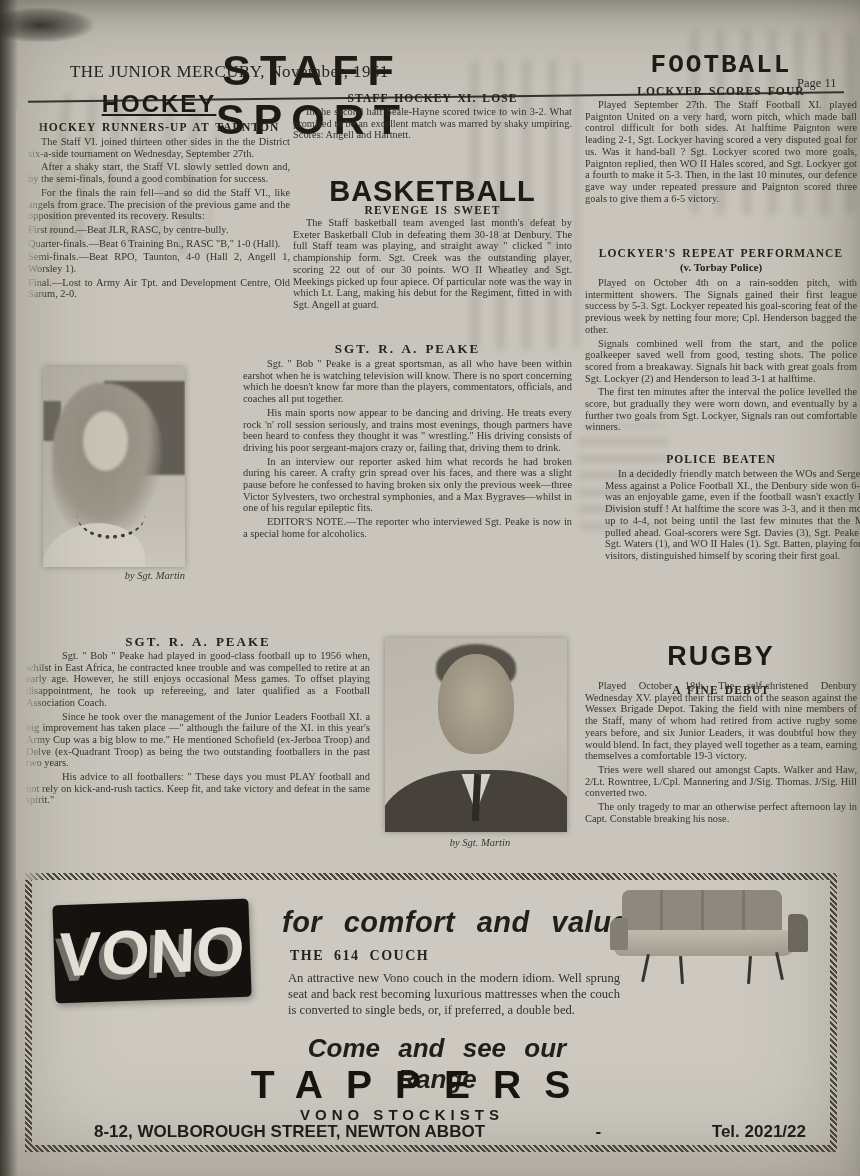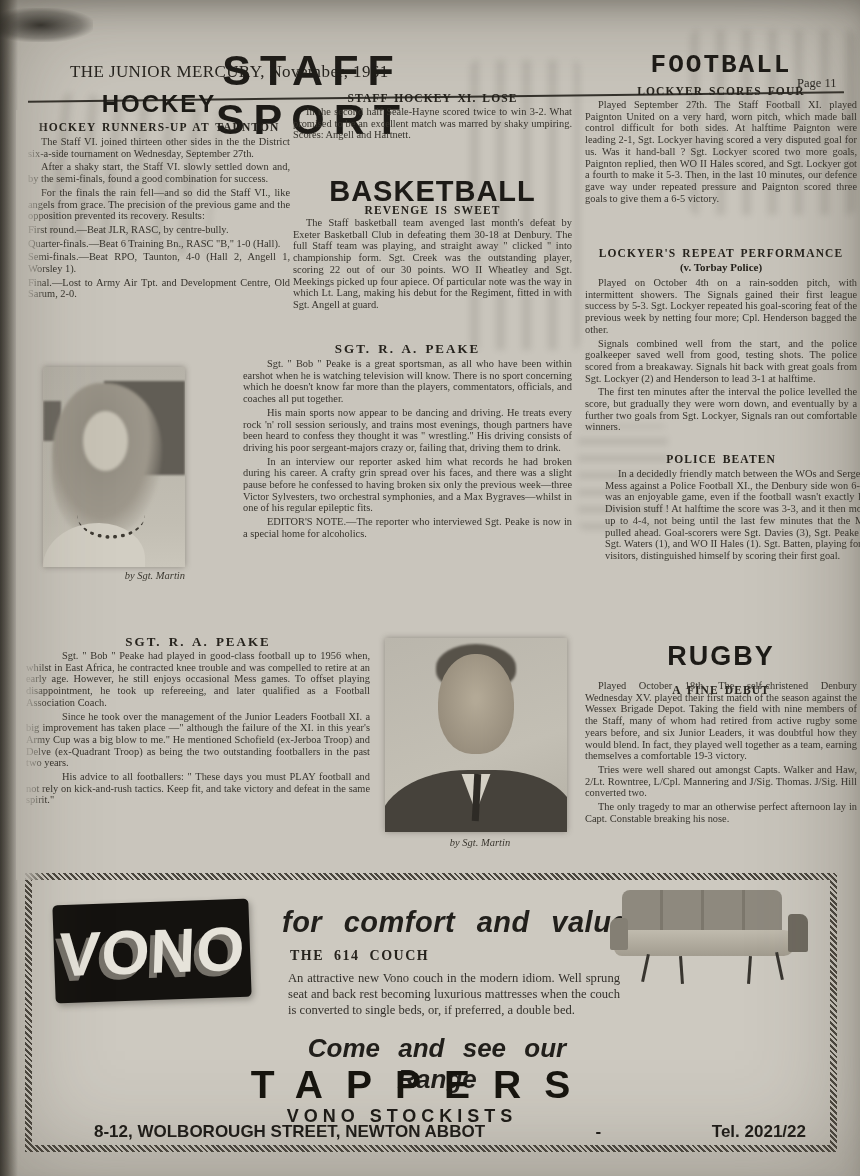--- a/index.html
+++ b/index.html
@@ -54,21 +54,21 @@
       background:#cdc9c0;}
   .vono-box{background:#14120f;border-radius:5px;transform:rotate(-2deg);display:flex;align-items:center;justify-content:center;
             box-shadow:2px 3px 6px rgba(40,37,32,.35);}
   .vono-text{font-family:"Liberation Sans",sans-serif;font-weight:700;font-size:62px;letter-spacing:1px;color:#e6e3da;
              transform:skewX(-4deg);text-shadow:-5px 5px 0 #76726a;}
   .tagline{font-family:"Liberation Sans",sans-serif;font-style:italic;font-weight:700;font-size:29px;word-spacing:13px;letter-spacing:.5px;color:#211f1b;text-align:center;}
   .product-title{font-size:14px;font-weight:bold;letter-spacing:1.5px;word-spacing:5px;color:#26231d;}
   .ad-body{font-size:12.6px;line-height:16px;text-align:justify;color:#34312b;margin:0;}
   .cta{font-family:"Liberation Sans",sans-serif;font-style:italic;font-weight:700;font-size:26px;word-spacing:11px;color:#211f1b;text-align:center;}
   .store{font-family:"Liberation Sans",sans-serif;font-weight:700;font-size:39px;letter-spacing:23px;color:#17150f;text-align:center;padding-left:20px;}
-  .stockists{font-family:"Liberation Sans",sans-serif;font-weight:700;font-size:18px;letter-spacing:5px;color:#1d1b17;text-align:center;}
+  .stockists{font-family:"Liberation Sans",sans-serif;font-weight:700;font-size:15px;letter-spacing:5px;color:#1d1b17;text-align:center;}
   .addr-row{display:flex;justify-content:space-between;align-items:baseline;font-family:"Liberation Sans",sans-serif;font-weight:700;font-size:17px;color:#1d1b17;}
 
   
   .couch-back{position:absolute;left:12px;top:0;width:160px;height:52px;border-radius:8px 8px 4px 4px;
               background:repeating-linear-gradient(90deg,#8e897e 0 38px,#7c776c 38px 41px),#8e897e;}
   .couch-seat{position:absolute;left:4px;top:40px;width:180px;height:26px;border-radius:6px 10px 10px 8px;
               background:linear-gradient(180deg,#c0bbae 0%,#a29c8f 100%);}
   .couch-armL{position:absolute;left:0;top:28px;width:18px;height:32px;border-radius:8px 4px 2px 2px;background:#847f74;}
   .couch-armR{position:absolute;right:2px;top:24px;width:20px;height:38px;border-radius:4px 8px 2px 2px;background:#6f6a60;}
   .couch-leg{position:absolute;width:3px;height:28px;background:#38352f;}
@@ -87,21 +87,21 @@
   <div class="abs bleed" style="left:640px;top:1030px;width:190px;height:105px;"></div>
   <div class="abs bleed" style="left:120px;top:1000px;width:130px;height:120px;"></div>
   <div class="abs fadebar" style="left:16px;top:110px;width:30px;height:770px;"></div>
 
   <div class="abs masthead" style="left:30px;top:62px;">THE JUNIOR MERCURY, November, 1961</div>
   <div class="abs pageno" style="left:797px;top:76px;">Page 11</div>
   <div class="abs rule" style="left:28px;top:96px;width:816px;"></div>
 
   <div class="abs h-main" style="left:115px;top:46px;width:395px;">STAFF SPORT</div>
 
-  <div class="abs h-sec" style="left:28px;top:90px;width:262px;font-size:24px;">HOCKEY</div>
+  <div class="abs h-sec" style="left:28px;top:90px;width:262px;font-size:24px;text-decoration:underline;">HOCKEY</div>
   <div class="abs headline" style="left:28px;top:121px;width:262px;">HOCKEY RUNNERS-UP AT TAUNTON</div>
   <div class="abs col" style="left:28px;top:136px;width:262px;">
     <p>The Staff VI. joined thirteen other sides in the the District six-a-side tournament on Wednesday, September 27th.</p>
     <p>After a shaky start, the Staff VI. slowly settled down and, by the semi-finals, found a good combination for success.</p>
     <p>For the finals the rain fell—and so did the Staff VI., like angels from grace.  The precision of the previous game and the opposition prevented its recovery.   Results:</p>
     <p class="res">First round.—Beat JLR, RASC, by centre-bully.</p>
     <p class="res">Quarter-finals.—Beat 6 Training Bn., RASC "B," 1-0 (Hall).</p>
     <p class="res">Semi-finals.—Beat RPO, Taunton, 4-0 (Hall 2, Angell 1, Worsley 1).</p>
     <p class="res">Final.—Lost to Army Air Tpt. and Development Centre, Old Sarum, 2-0.</p>
   </div>

